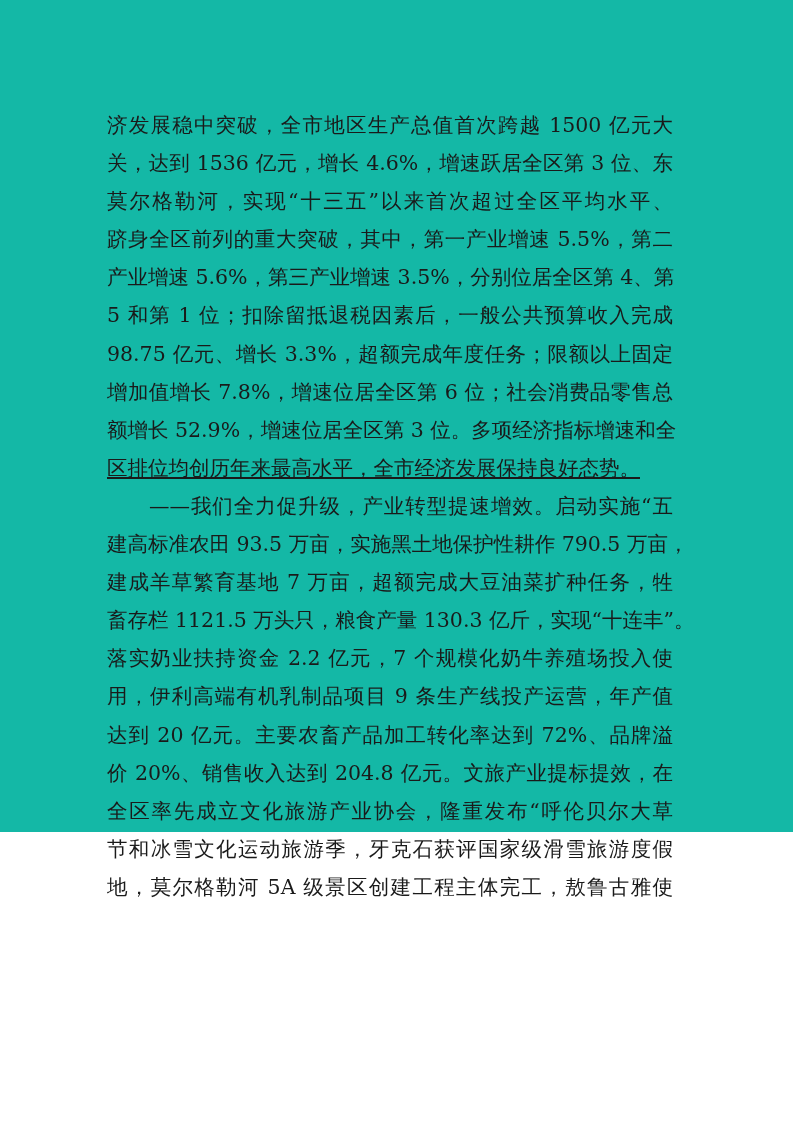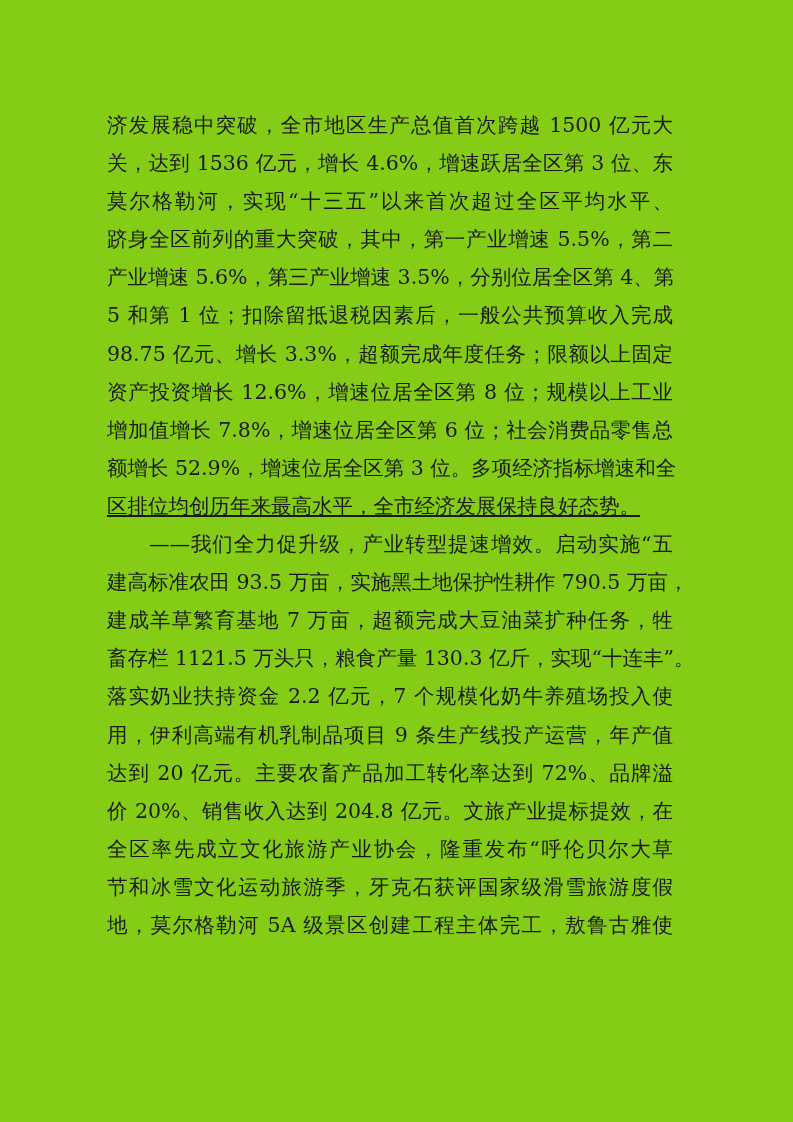--- a/index.html
+++ b/index.html
@@ -11,22 +11,22 @@
       width: 793px;
       height: 1122px;
       position: relative;
       overflow: hidden;
     }
     .page {
       position: absolute;
       left: 0;
       top: 0;
       width: 793px;
-      height: 1122px;
-      background: #84cc16;
+      height: 832px;
+      background: #14b8a6;
     }
     .body-text {
       position: absolute;
       left: 107px;
       top: 106px;
       width: 566px;
       color: #1a1a1a;
       font-family: "DejaVu Serif", "Liberation Serif", serif;
       font-size: 20.5px;
     }
@@ -54,21 +54,20 @@
   <div class="body-text">
 
     <div>
       <span class="line">济发展稳中突破，全市地区生产总值首次跨越 1500 亿元大</span>
       <span class="line">关，达到 1536 亿元，增长 4.6%，增速跃居全区第 3 位、东</span>
       <span class="line">莫尔格勒河，实现“十三五”以来首次超过全区平均水平、</span>
       <span class="line">跻身全区前列的重大突破，其中，第一产业增速 5.5%，第二</span>
       <span class="line">产业增速 5.6%，第三产业增速 3.5%，分别位居全区第 4、第</span>
       <span class="line">5 和第 1 位；扣除留抵退税因素后，一般公共预算收入完成</span>
       <span class="line">98.75 亿元、增长 3.3%，超额完成年度任务；限额以上固定</span>
-      <span class="line">资产投资增长 12.6%，增速位居全区第 8 位；规模以上工业</span>
       <span class="line">增加值增长 7.8%，增速位居全区第 6 位；社会消费品零售总</span>
       <span class="line">额增长 52.9%，增速位居全区第 3 位。多项经济指标增速和全</span>
       <span class="line last">区排位均创历年来最高水平，全市经济发展保持良好态势。</span>
     </div>
 
     <div>
       <span class="line indent">——我们全力促升级，产业转型提速增效。启动实施“五</span>
       <span class="line">建高标准农田 93.5 万亩，实施黑土地保护性耕作 790.5 万亩，</span>
       <span class="line">建成羊草繁育基地 7 万亩，超额完成大豆油菜扩种任务，牲</span>
       <span class="line">畜存栏 1121.5 万头只，粮食产量 130.3 亿斤，实现“十连丰”。</span>

